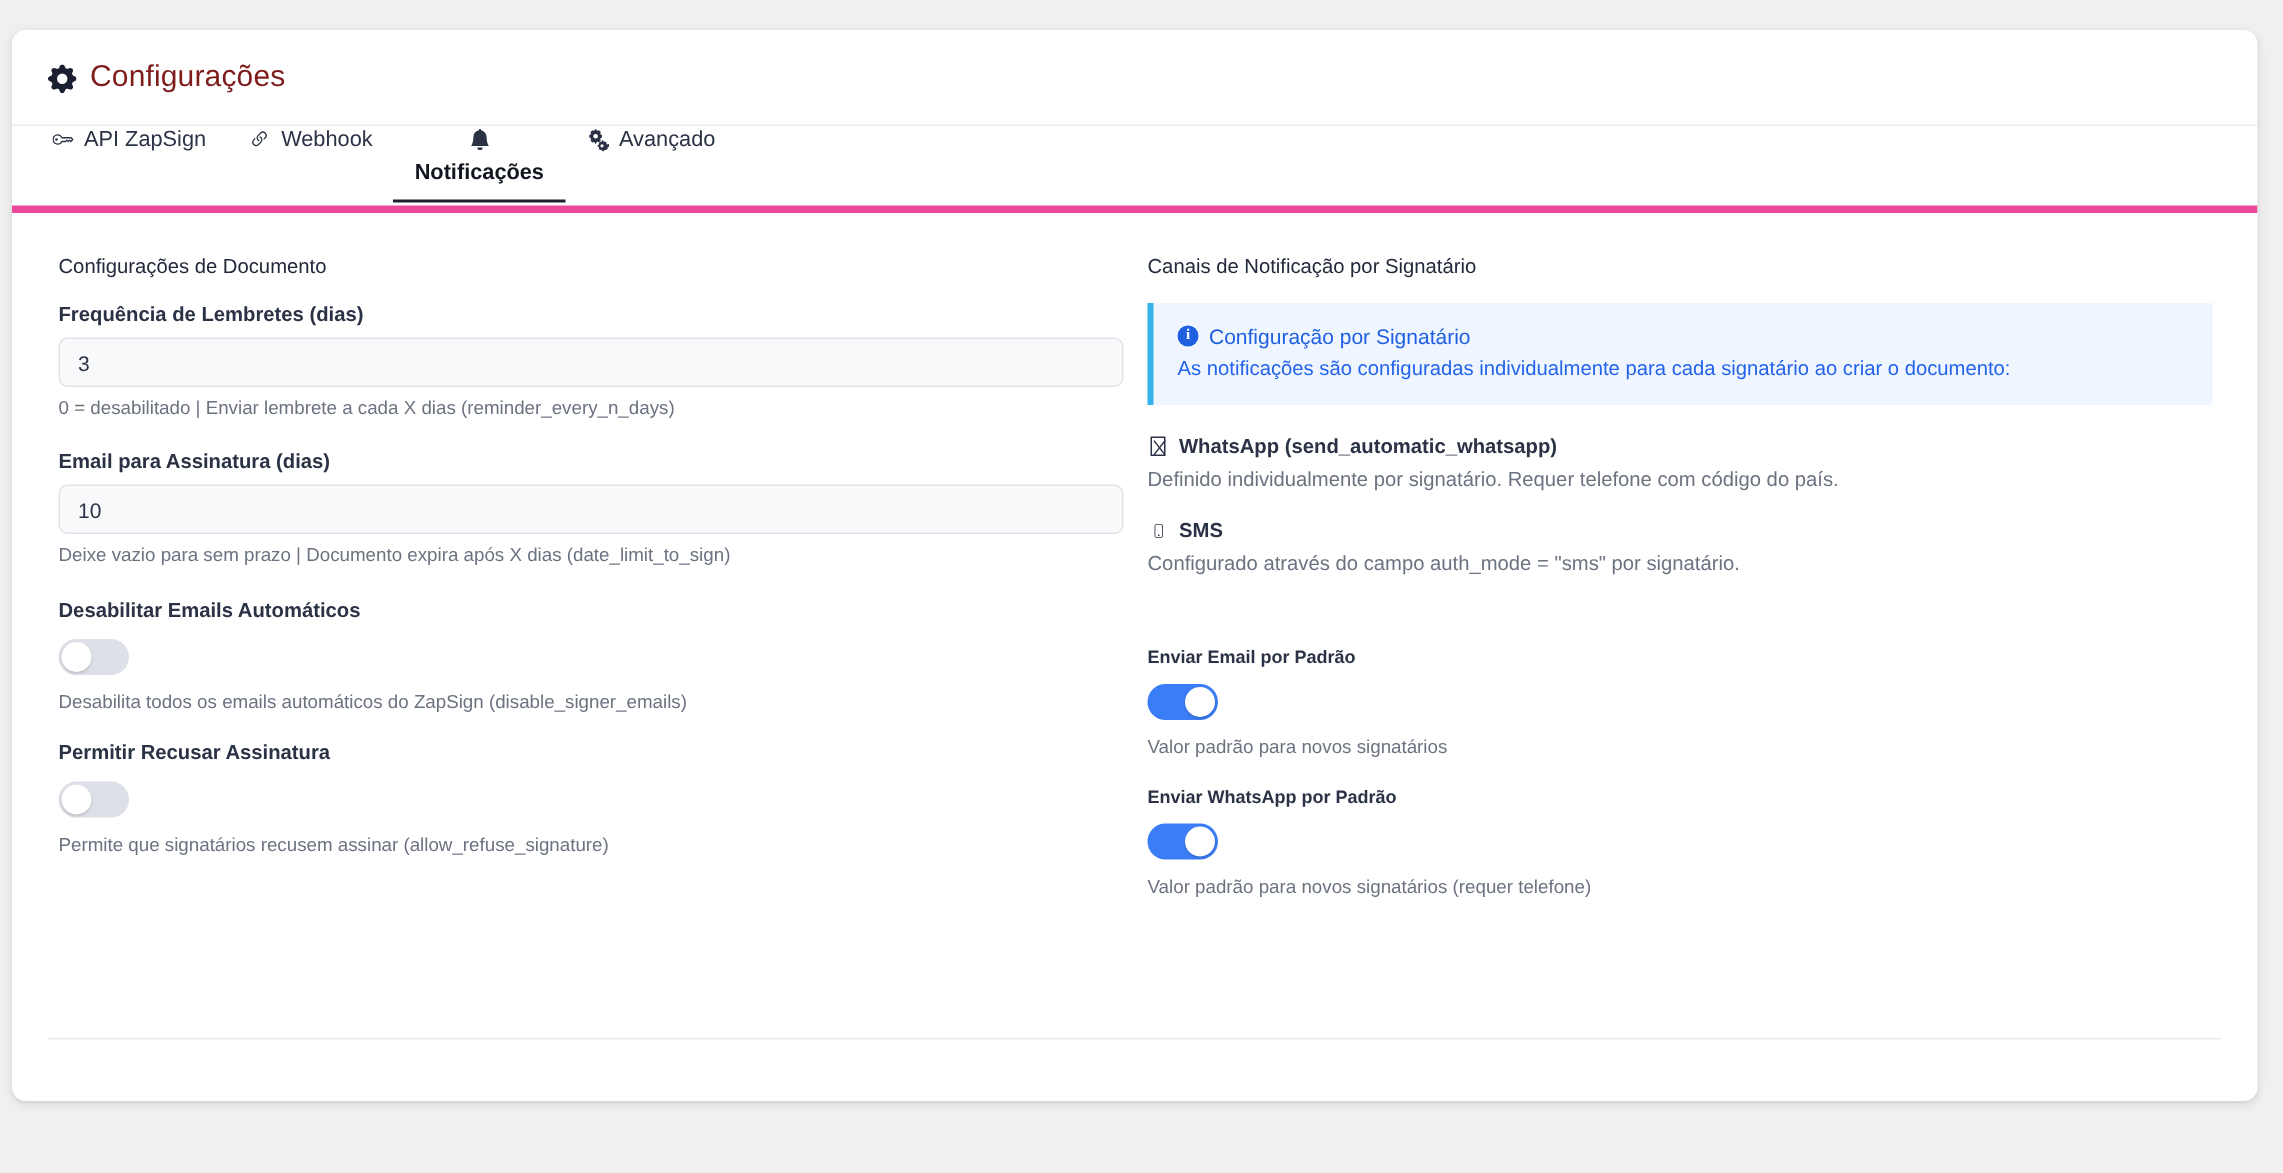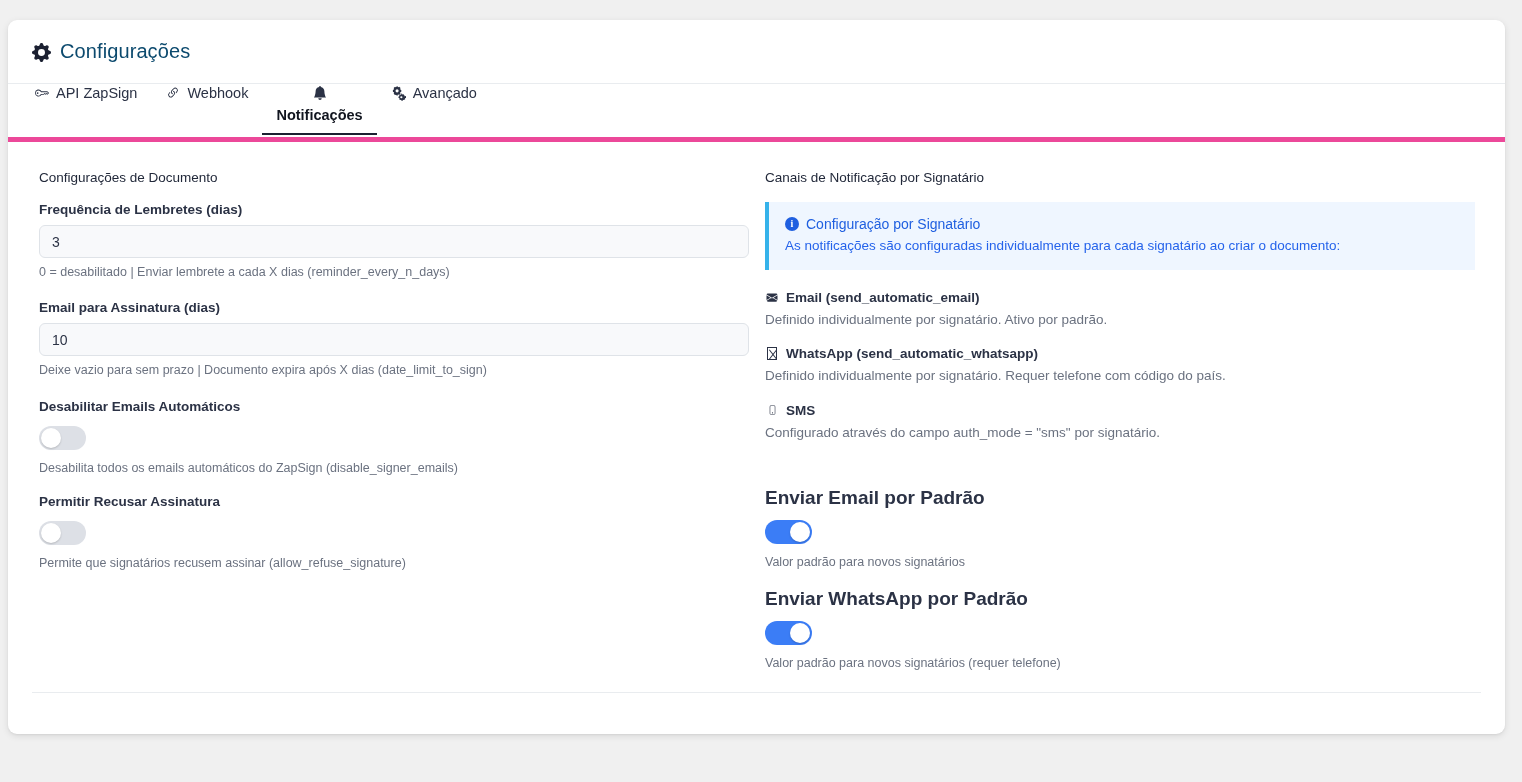--- a/index.html
+++ b/index.html
@@ -40,21 +40,21 @@
     border-bottom: 1px solid #e9ecef;
     display: flex;
     align-items: center;
     padding: 0 24px;
   }
   .card-header .title {
     display: flex;
     align-items: center;
     gap: 9px;
     font-size: 20px;
-    color: #0c4a6e;
+    color: #7f1d1d;
     letter-spacing: .1px;
   }
   .gear-glyph {
     display: inline-flex;
     width: 19px;
     height: 19px;
     color: #1b2031;
     position: relative;
     top: 1px;
   }
@@ -247,21 +247,21 @@
   .tofu::after  { transform: rotate(-52deg); }
   .channel-desc {
     font-size: 13.5px;
     color: #6b7280;
     line-height: 1.35;
   }
 
   .spacer-28 { height: 28px; }
 
   .right-toggle-label {
-    font-size: 19px;
+    font-size: 12px;
     font-weight: bold;
     color: #2b3245;
     margin-bottom: 7px;
   }
 
   .divider {
     position: absolute;
     left: 24px;
     top: 672px;
     width: 1449px;
@@ -369,31 +369,20 @@
         <div class="section-title">Canais de Notificação por Signatário</div>
 
         <div class="info-banner">
           <div class="banner-head">
             <span class="info-circle">i</span>
             <span>Configuração por Signatário</span>
           </div>
           <div class="banner-text">As notificações são configuradas individualmente para cada signatário ao criar o documento:</div>
         </div>
 
-        <div class="channel">
-          <div class="channel-title">
-            <span class="channel-ico">
-              <svg viewBox="0 0 16 16" width="14" height="11" fill="currentColor" aria-hidden="true">
-                <path d="M.05 3.555A2 2 0 0 1 2 2h12a2 2 0 0 1 1.95 1.555L8 8.414zM0 4.697v7.104l5.803-3.558zM6.761 8.83l-6.57 4.027A2 2 0 0 0 2 14h12a2 2 0 0 0 1.808-1.144l-6.57-4.027L8 9.586zm3.436-.586L16 11.801V4.697z"></path>
-              </svg>
-            </span>
-            <span>Email (send_automatic_email)</span>
-          </div>
-          <div class="channel-desc">Definido individualmente por signatário. Ativo por padrão.</div>
-        </div>
 
         <div class="channel">
           <div class="channel-title">
             <span class="channel-ico">
               <span class="tofu"></span>
             </span>
             <span>WhatsApp (send_automatic_whatsapp)</span>
           </div>
           <div class="channel-desc">Definido individualmente por signatário. Requer telefone com código do país.</div>
         </div>

